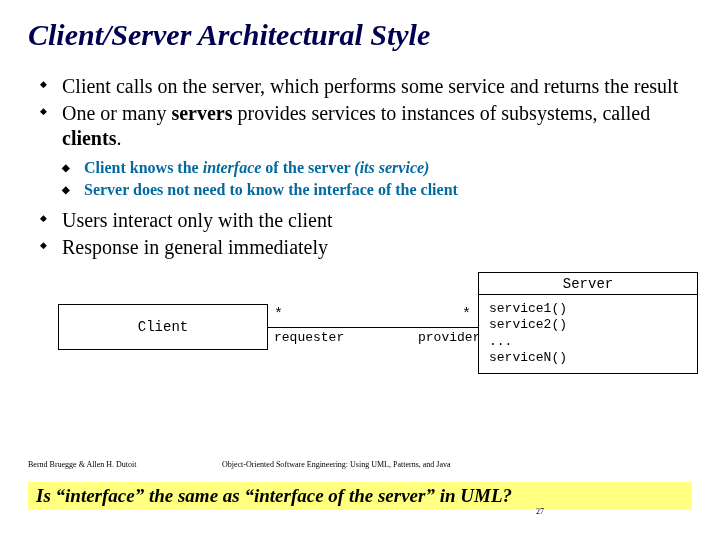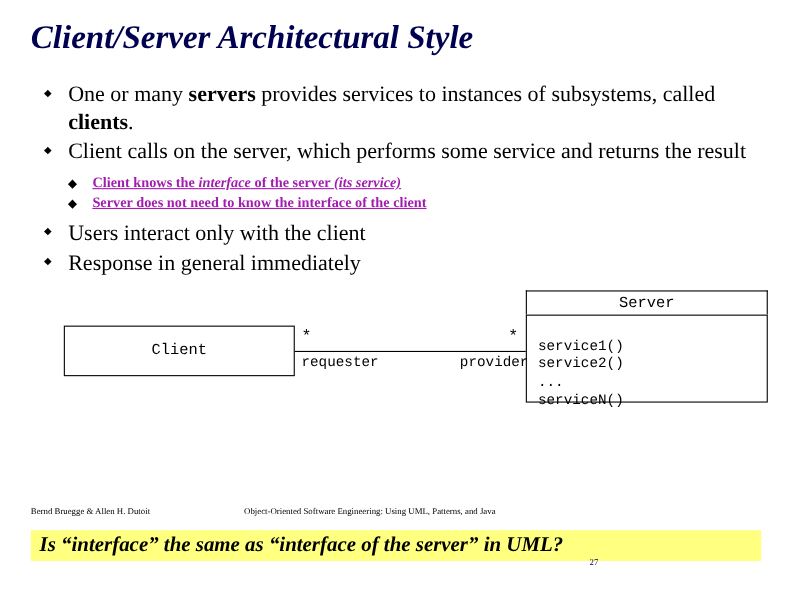--- a/index.html
+++ b/index.html
@@ -3,50 +3,50 @@
 <meta charset="utf-8">
 <style>
   * { margin: 0; padding: 0; box-sizing: border-box; }
   html, body { width: 720px; height: 540px; background: #fff; font-family: "Times New Roman", Times, serif; color: #000; }
   .slide { width: 720px; height: 540px; position: relative; padding: 18px 28px 0 28px; }
   .title { font-style: italic; font-weight: bold; font-size: 30px; color: #000050; margin-bottom: 22px; }
   .bullet-list { list-style: none; margin-left: 12px; }
   .bullet-list > li { position: relative; padding-left: 22px; font-size: 20px; line-height: 1.25; margin-bottom: 2px; }
   .bullet-list > li::before { content: "◆"; position: absolute; left: 0; top: 5px; font-size: 9px; color: #000; }
   .sub-list { list-style: none; margin: 6px 0 8px 34px; }
-  .sub-list > li { position: relative; padding-left: 22px; font-size: 13px; line-height: 1.35; font-weight: bold; color: #a21caf; text-decoration: underline; }
+  .sub-list > li { position: relative; padding-left: 22px; font-size: 16px; line-height: 1.35; font-weight: bold; color: #0369a1; }
   .sub-list > li::before { content: "◆"; position: absolute; left: 0; top: 4px; font-size: 10px; color: #000; }
   .bold { font-weight: bold; }
   .bi { font-weight: bold; font-style: italic; }
   .diagram { position: relative; width: 640px; height: 120px; margin: 8px 0 0 30px; font-family: "Courier New", monospace; font-size: 13px; }
   .box { position: absolute; border: 1.5px solid #000; background: #fff; }
   .client-box { left: 0; top: 36px; width: 210px; height: 46px; display: flex; align-items: center; justify-content: center; font-size: 14px; }
   .server-outer { left: 420px; top: 4px; width: 220px; height: 22px; display: flex; align-items: center; justify-content: center; font-size: 14px; border-bottom: none; }
-  .server-inner { left: 420px; top: 26px; width: 220px; height: 80px; padding: 20px 10px; font-size: 13px; line-height: 1.25; }
+  .server-inner { left: 420px; top: 26px; width: 220px; height: 80px; padding: 6px 10px; font-size: 13px; line-height: 1.25; }
   .assoc-line { position: absolute; top: 59px; left: 210px; width: 210px; height: 0; border-top: 1.5px solid #000; }
   .star-left { position: absolute; top: 38px; left: 216px; font-size: 15px; }
   .star-right { position: absolute; top: 38px; left: 404px; font-size: 15px; }
   .role-left { position: absolute; top: 62px; left: 216px; font-size: 13px; }
   .role-right { position: absolute; top: 62px; left: 360px; font-size: 13px; }
   .question-band { position: absolute; left: 28px; bottom: 30px; width: 664px; background: #ffff80; padding: 3px 8px; font-style: italic; font-weight: bold; font-size: 19px; }
   .footer { position: absolute; left: 0; bottom: 24px; width: 572px; display: flex; justify-content: space-between; padding: 0 28px; font-size: 8px; font-family: "Times New Roman", serif; }
   .footer .pageno { color: #000050; margin-top: 47px; }
 </style>
 </head>
 <body>
 
 <div class="slide">
 
   <h1 class="title">Client/Server Architectural Style</h1>
 
   <ul class="bullet-list">
+    <li>Client calls on the server, which performs some service and returns the result</li>
     <li>
       <span>One or many </span><span class="bold">servers</span><span> provides services to instances of subsystems, called </span><span class="bold">clients</span><span>.</span>
     </li>
-    <li>Client calls on the server, which performs some service and returns the result</li>
   </ul>
 
   <ul class="sub-list">
     <li>
       <span>Client knows the </span><span class="bi">interface</span><span> of the server </span><span style="font-style:italic">(its service)</span>
     </li>
     <li>Server does not need to know the interface of the client</li>
   </ul>
 
   <ul class="bullet-list">

